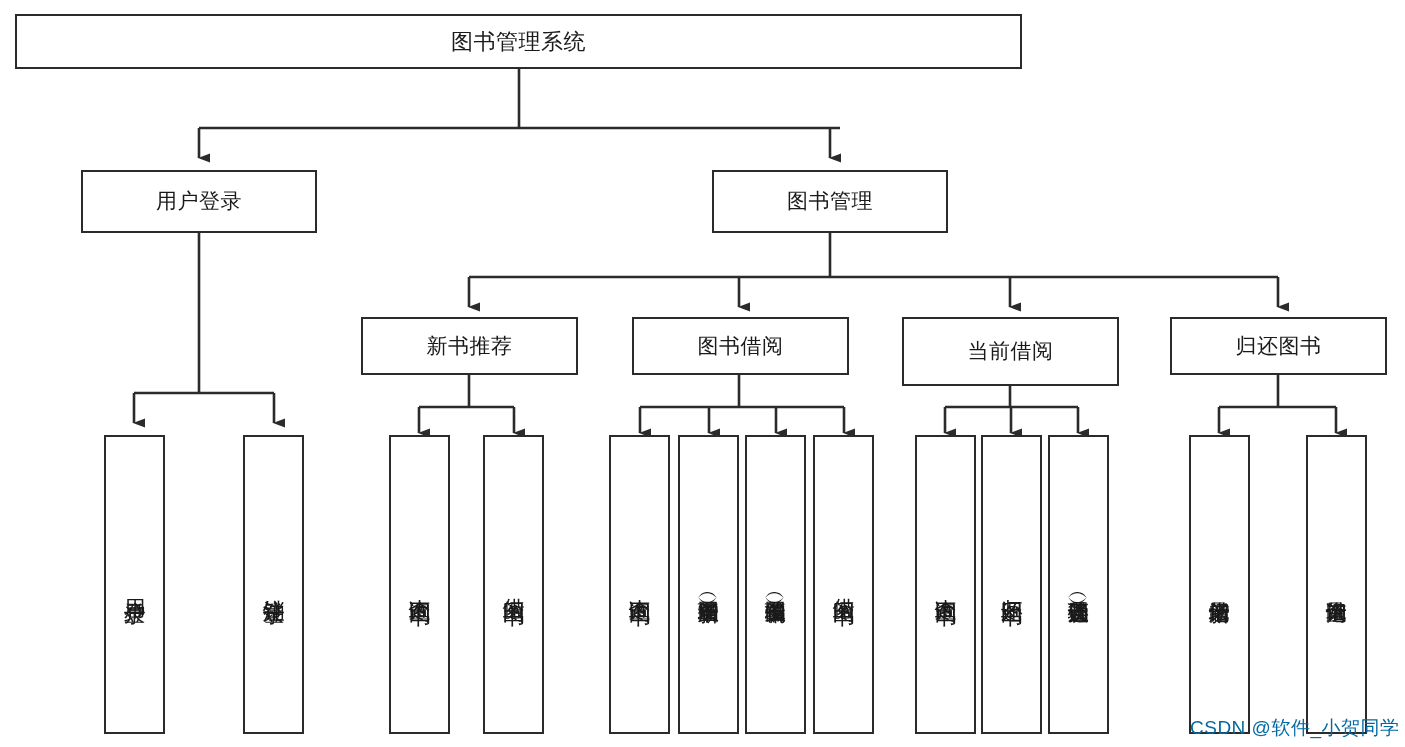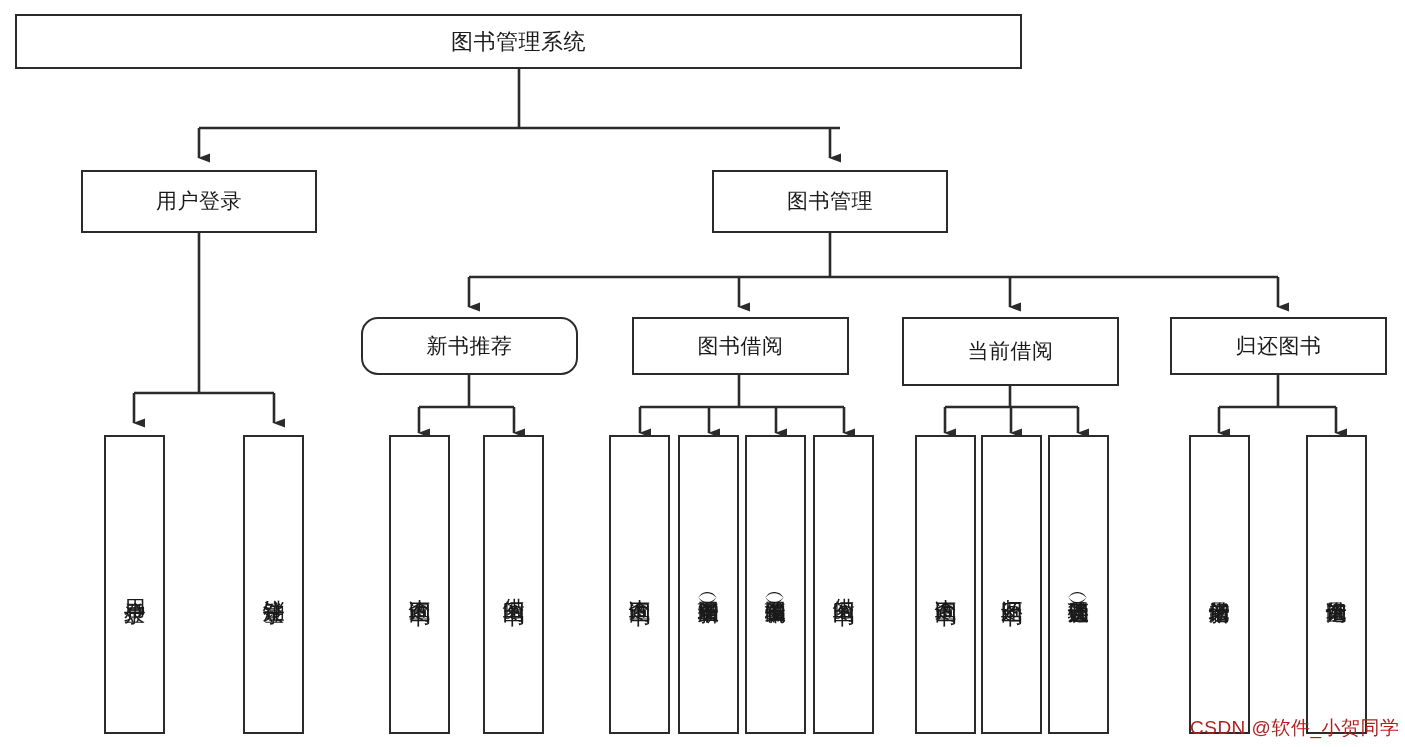--- a/index.html
+++ b/index.html
@@ -64,21 +64,21 @@
     white-space: nowrap;
     max-height: 100%;
   }
   .node.vert.tall .lbl {
     font-size: 21px;
     letter-spacing: 0px;
   }
   .watermark {
     position: absolute;
     font-size: 19px;
-    color: #b91c1c;
+    color: #0369a1;
     white-space: nowrap;
     letter-spacing: 0.5px;
   }
 </style>
 </head>
 <body>
 
 <div id="canvas">
 
   <svg class="wires" viewBox="0 0 1405 747">
@@ -135,21 +135,21 @@
     <span class="lbl">图书管理系统</span>
   </div>
 
   <div class="node horiz" style="left:81px; top:170px; width:236px; height:63px;">
     <span class="lbl">用户登录</span>
   </div>
   <div class="node horiz" style="left:712px; top:170px; width:236px; height:63px;">
     <span class="lbl">图书管理</span>
   </div>
 
-  <div class="node horiz" style="left:361px; top:317px; width:217px; height:58px;border-radius:17px;">
+  <div class="node horiz" style="left:361px; top:317px; width:217px; height:58px;">
     <span class="lbl">新书推荐</span>
   </div>
   <div class="node horiz" style="left:632px; top:317px; width:217px; height:58px;">
     <span class="lbl">图书借阅</span>
   </div>
   <div class="node horiz" style="left:902px; top:317px; width:217px; height:69px;">
     <span class="lbl">当前借阅</span>
   </div>
   <div class="node horiz" style="left:1170px; top:317px; width:217px; height:58px;">
     <span class="lbl">归还图书</span>

